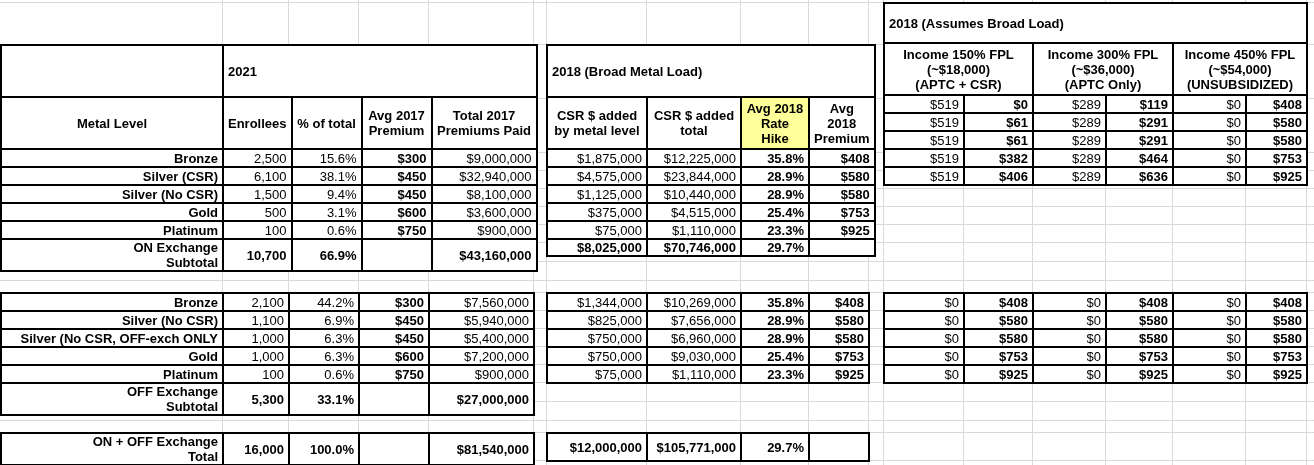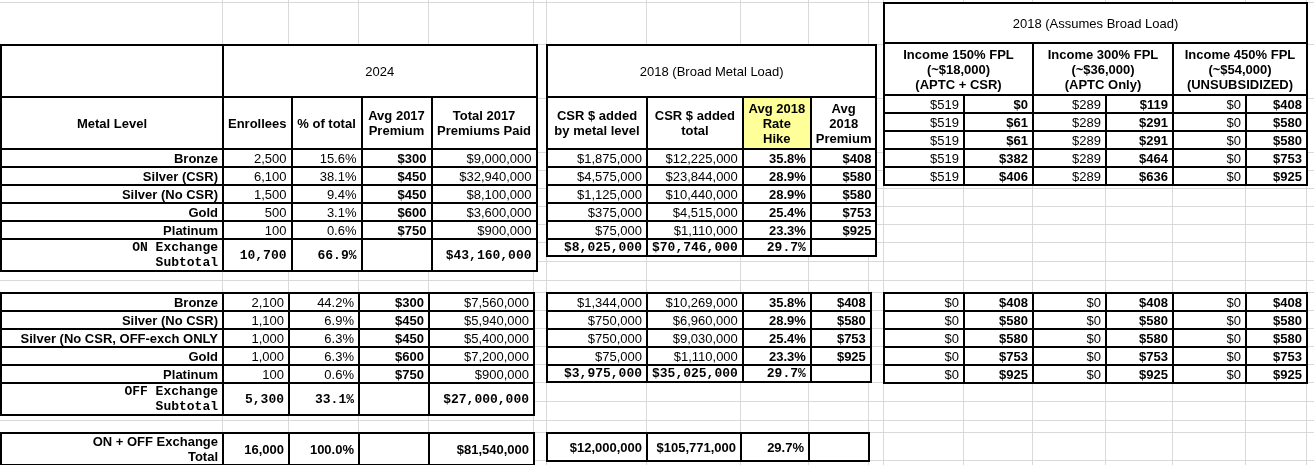--- a/index.html
+++ b/index.html
@@ -39,28 +39,28 @@
   }
   td.nob{border:none;background:transparent;}
   td.lbl{text-align:right;font-weight:bold;white-space:pre-line;line-height:14px;}
   td.num{text-align:right;white-space:nowrap;}
   td.numb{text-align:right;white-space:nowrap;font-weight:bold;}
   td.rate{text-align:right;white-space:nowrap;font-weight:bold;background:var(--yellow);}
   td.grn{text-align:right;white-space:nowrap;font-weight:bold;background:var(--green);}
   td.hdr{text-align:center;font-weight:bold;white-space:pre-line;line-height:15px;}
   td.hdr.yl{background:var(--yellow);}
   td.hdr.gr{background:var(--green);}
-  td.title{text-align:center;font-weight:normal;margin-top:18px;}
+  td.title{font-weight:bold;margin-top:18px;}
   td.t-big{font-size:32px;}
   td.t-mid{font-size:19px;}
   tr.rT{height:52px;}   
   tr.rRT{height:40px;}  
   tr.rH{height:52px;}   
   tr.rD{height:18px;}   
-  tr.rS{height:17px;font-family:Liberation Mono, monospace;}   
+  tr.rS{height:17px;}   
   tr.rX{height:28px;}   
 </style>
 </head>
 <body>
 
 <div class="sheet">
   <div id="gridlines">
       <div class="gl v" style="left: 222px;"></div>
       <div class="gl v" style="left: 288px;"></div>
       <div class="gl v" style="left: 358px;"></div>
@@ -105,21 +105,21 @@
     <colgroup>
         <col style="width:222px">
         <col style="width:66px">
         <col style="width:70px">
         <col style="width:70px">
         <col style="width:105px">
       </colgroup>
     <tbody>
       <tr class="rT">
         <td class="nob"></td>
-        <td class="title t-big" colspan="4">2024</td>
+        <td class="title t-big" colspan="4">2021</td>
       </tr>
       <tr class="rH">
         <td class="hdr">Metal Level</td>
         <td class="hdr">Enrollees</td>
         <td class="hdr">% of total</td>
         <td class="hdr">Avg 2017
 Premium</td>
         <td class="hdr">Total 2017
 Premiums Paid</td>
       </tr>
@@ -316,42 +316,42 @@
         <col style="width:60px">
       </colgroup>
     <tbody id="b-mid-off">
         <tr class="rD">
           <td class="num">$1,344,000</td>
           <td class="num">$10,269,000</td>
           <td class="rate">35.8%</td>
           <td class="numb">$408</td>
         </tr>
         <tr class="rD">
+          <td class="num">$825,000</td>
+          <td class="num">$7,656,000</td>
+          <td class="rate">28.9%</td>
+          <td class="numb">$580</td>
+        </tr>
+        <tr class="rD">
           <td class="num">$750,000</td>
           <td class="num">$6,960,000</td>
           <td class="rate">28.9%</td>
           <td class="numb">$580</td>
         </tr>
         <tr class="rD">
           <td class="num">$750,000</td>
           <td class="num">$9,030,000</td>
           <td class="rate">25.4%</td>
           <td class="numb">$753</td>
         </tr>
         <tr class="rD">
           <td class="num">$75,000</td>
           <td class="num">$1,110,000</td>
           <td class="rate">23.3%</td>
           <td class="numb">$925</td>
-        </tr>
-        <tr class="rS">
-          <td class="numb">$3,975,000</td>
-          <td class="numb">$35,025,000</td>
-          <td class="rate">29.7%</td>
-          <td class="nob"></td>
         </tr>
       </tbody>
   </table>
 
   <table class="blk" style="left:546px;top:432px;">
     <colgroup>
         <col style="width:100px">
         <col style="width:94px">
         <col style="width:68px">
         <col style="width:60px">

